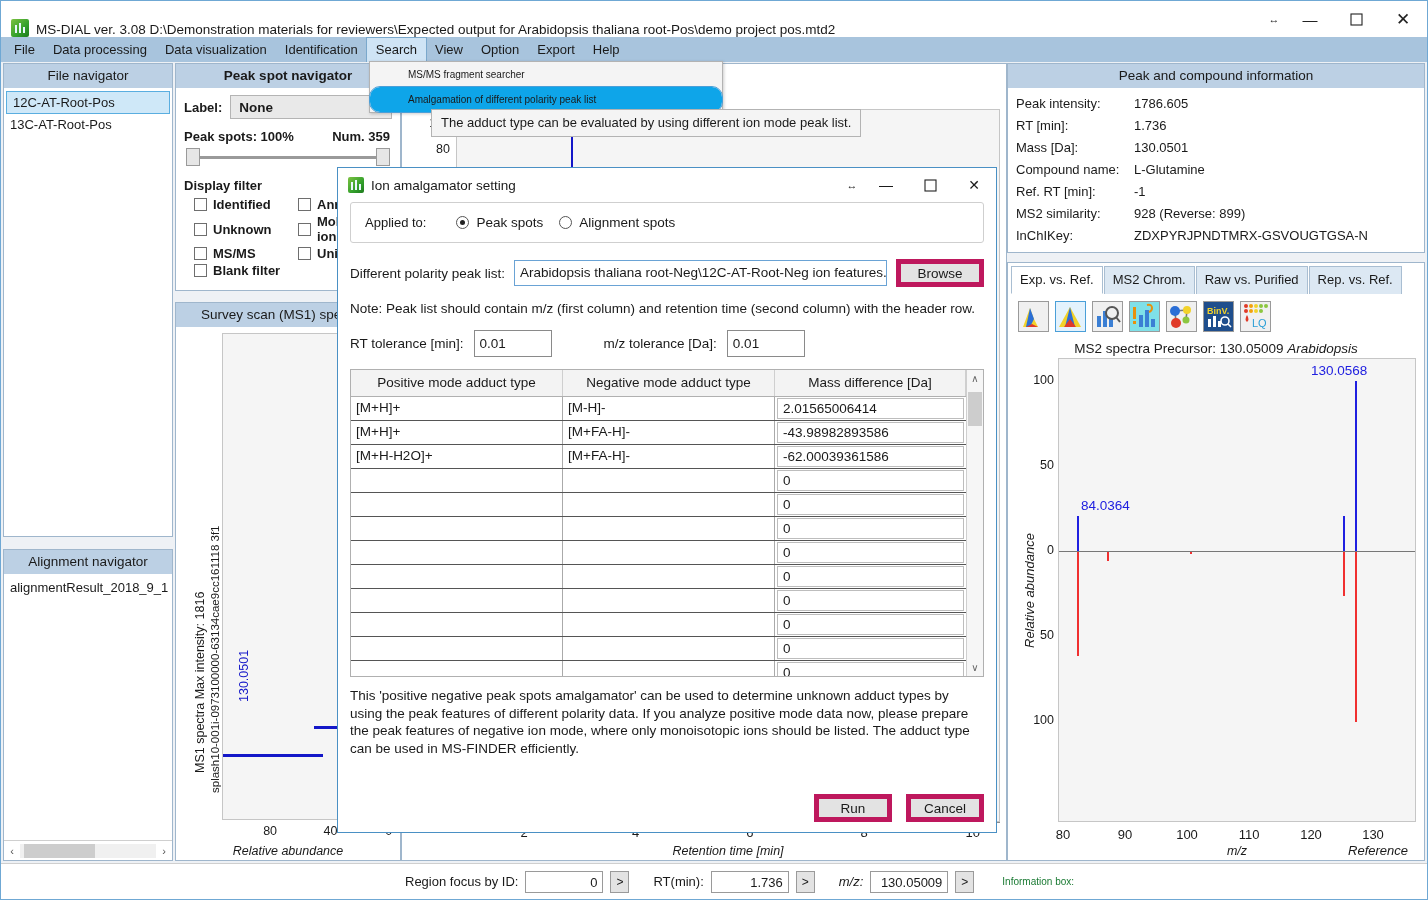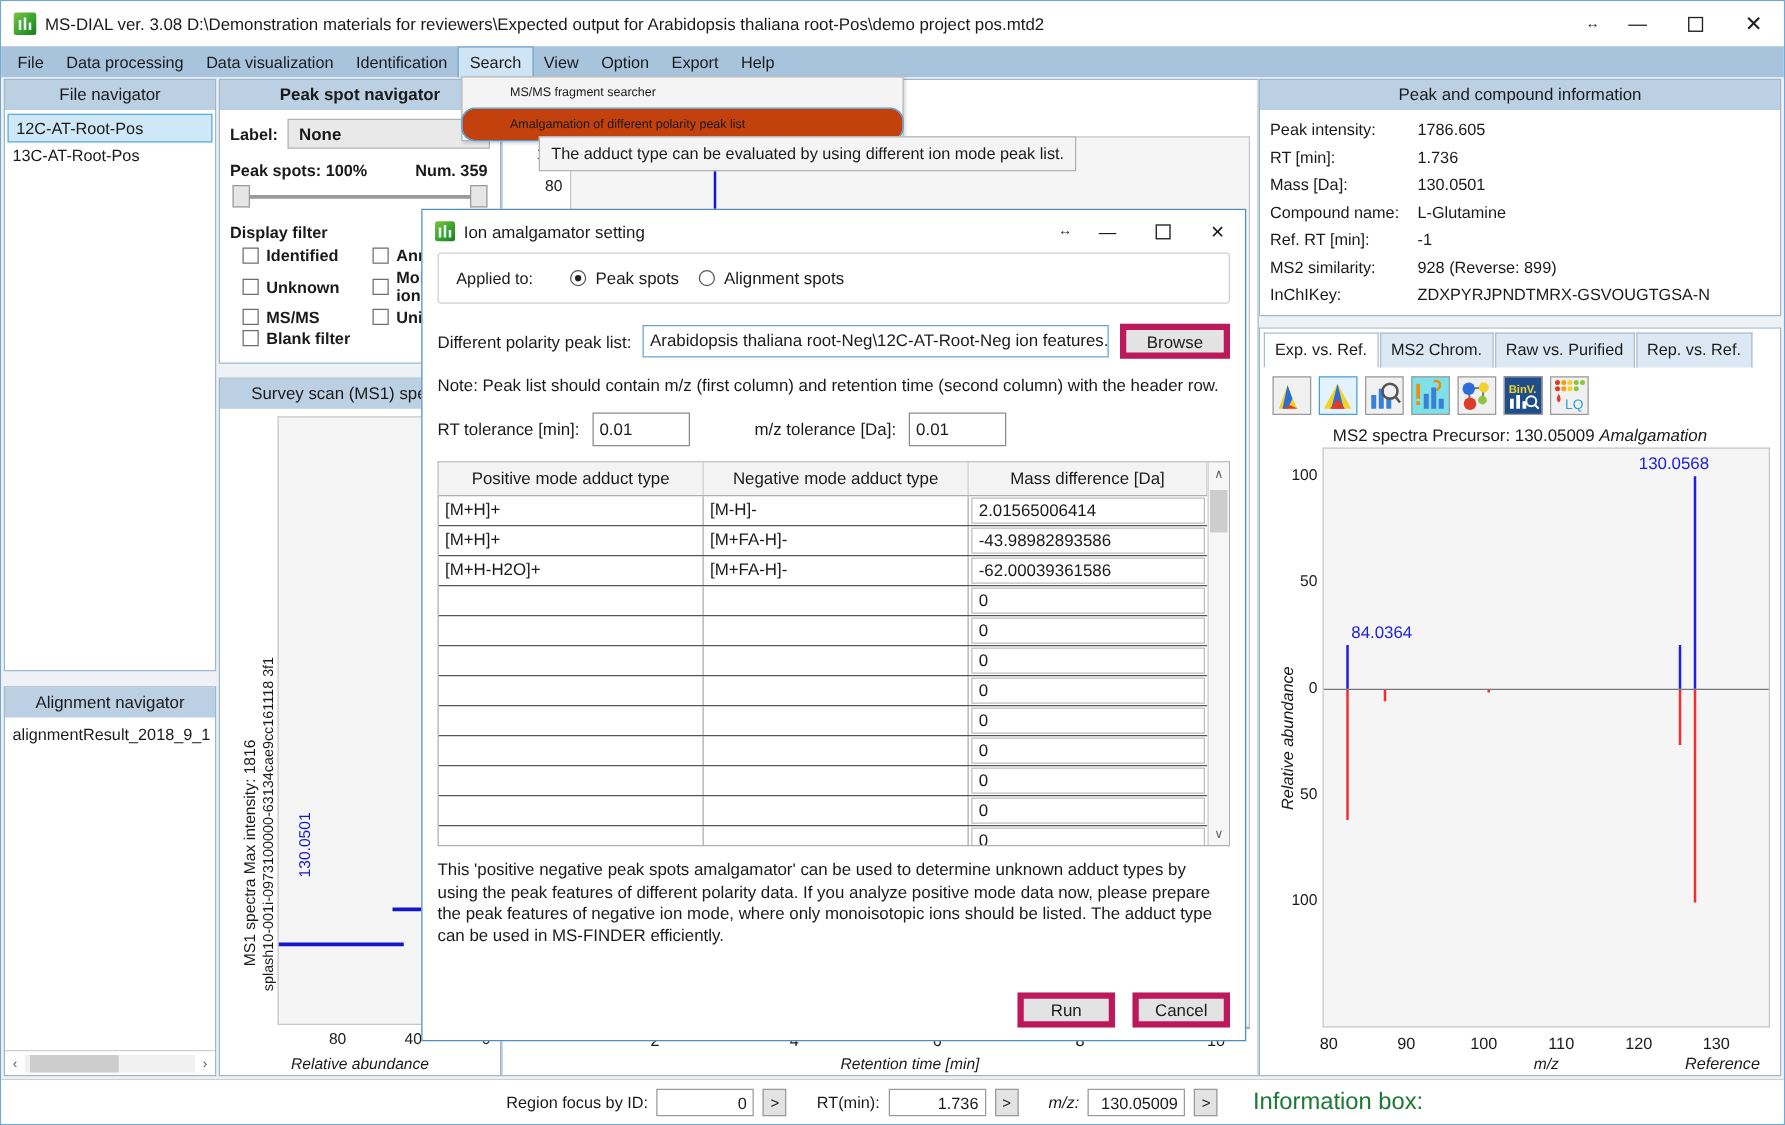--- a/index.html
+++ b/index.html
@@ -8,21 +8,21 @@
     width:1428px; height:900px;
     font-family:"Liberation Sans", sans-serif;
     font-size:13px; color:#1a1a1a;
     background:#ffffff;
     overflow:hidden;
     position:relative;
   }
   .app { position:absolute; inset:0; border:1px solid #6fa8d4; background:#fff; }
 
   
-  .titlebar { height:36px; display:flex; align-items:center; padding:0 0 0 10px; background:#fff; }
+  .titlebar { height:36px; display:flex; align-items:flex-end; padding:0 0 0 10px; background:#fff; }
   .title-icon { width:18px; height:18px; margin-right:7px; flex:0 0 auto; position:relative;
     background:linear-gradient(135deg,#7dc242 0%,#33a02c 60%,#1d7a1d 100%); border-radius:2px; }
   .title-icon::after { content:""; position:absolute; left:4px; top:4px; width:10px; height:10px;
     background:
       linear-gradient(to top,#eaf7ff 0 100%) 0 2px/2px 8px no-repeat,
       linear-gradient(to top,#eaf7ff 0 100%) 4px 0/2px 10px no-repeat,
       linear-gradient(to top,#eaf7ff 0 100%) 8px 4px/2px 6px no-repeat; }
   .title-text { font-size:13.5px; white-space:nowrap; }
   .win-btns { margin-left:auto; display:flex; align-items:center; height:36px; }
   .win-btn { width:46px; height:36px; display:flex; align-items:center; justify-content:center;
@@ -123,27 +123,27 @@
   .ref-label { position:absolute; right:8px; bottom:2px; font-style:italic; font-size:13px; }
 
   
   .statusbar { position:absolute; left:0; right:0; bottom:0; height:36px; background:#fff;
     border-top:1px solid #cfcfcf; display:flex; align-items:center; padding-left:404px; gap:8px; }
   .sfield { display:flex; align-items:center; gap:7px; font-size:13px; }
   .sinput { width:78px; height:22px; border:1px solid #9a9a9a; background:#fff; text-align:right;
     padding:0 5px; font-size:13px; line-height:21px; }
   .sbtn { width:19px; height:22px; border:1px solid #9a9a9a; background:#e3e3e3; text-align:center;
     font-size:12px; line-height:20px; }
-  .infobox-label { color:#1a7a33; font-size:19px; margin-left:20px; }
+  .infobox-label { color:#1a7a33; font-size:10px; margin-left:20px; }
 
   
   .dropdown { position:absolute; left:368px; top:60px; width:354px; background:#f4f4f4;
     border:1px solid #b3b3b3; box-shadow:1px 1px 3px rgba(0,0,0,.2); z-index:40; }
   .dd-item { padding:7px 10px 7px 38px; font-size:10px;border-radius:10px; }
-  .dd-item.hl { background:#c2410c; outline:1px solid #4a9fd8; }
+  .dd-item.hl { background:#0ea5e9; outline:1px solid #4a9fd8; }
   .tooltip { position:absolute; left:430px; top:108px; background:#f4f4f4; border:1px solid #b3b3b3;
     padding:5px 9px 6px; font-size:13px; z-index:41; white-space:nowrap; }
   .pointer-line { position:absolute; z-index:39; pointer-events:none; }
 
   
   .dialog { position:absolute; left:336px; top:166px; width:660px; height:666px; background:#fff;
     border:1px solid #4a90c4; z-index:50; display:flex; flex-direction:column; }
   .dlg-title { height:34px; display:flex; align-items:center; padding-left:10px; }
   .dlg-icon { width:16px; height:16px; margin-right:7px; position:relative; border-radius:2px;
     background:linear-gradient(135deg,#7dc242 0%,#33a02c 60%,#1d7a1d 100%); }
@@ -458,21 +458,21 @@
               <circle cx="15" cy="9" r="2" fill="#f2d22a"></circle>
                 <circle cx="20" cy="9" r="2" fill="#8cc63f"></circle>
               <path d="M6 13 q-3 5 0 7 q3 -2 0 -7" fill="#e03a28"></path>
               <text x="11" y="25" font-size="11" fill="#2b9fd6" font-family="sans-serif">LQ</text>
             </svg>
           </div>
         </div>
 
         <div class="spec-title">
           <span>MS2 spectra Precursor: 130.05009</span>
-          <span class="meas">Amalgamation</span>
+          <span class="meas">Arabidopsis</span>
         </div>
 
         <div class="spec-wrap">
           <div class="spec-ylab">
             <div class="ytick" style="top:22px;">100</div>
             <div class="ytick" style="top:107px;">50</div>
             <div class="ytick" style="top:192px;">0</div>
             <div class="ytick" style="top:277px;">50</div>
             <div class="ytick" style="top:362px;">100</div>
             <div class="vtext" style="left:12px; top:290px; font-style:italic; font-size:13px;">Relative abundance</div>

